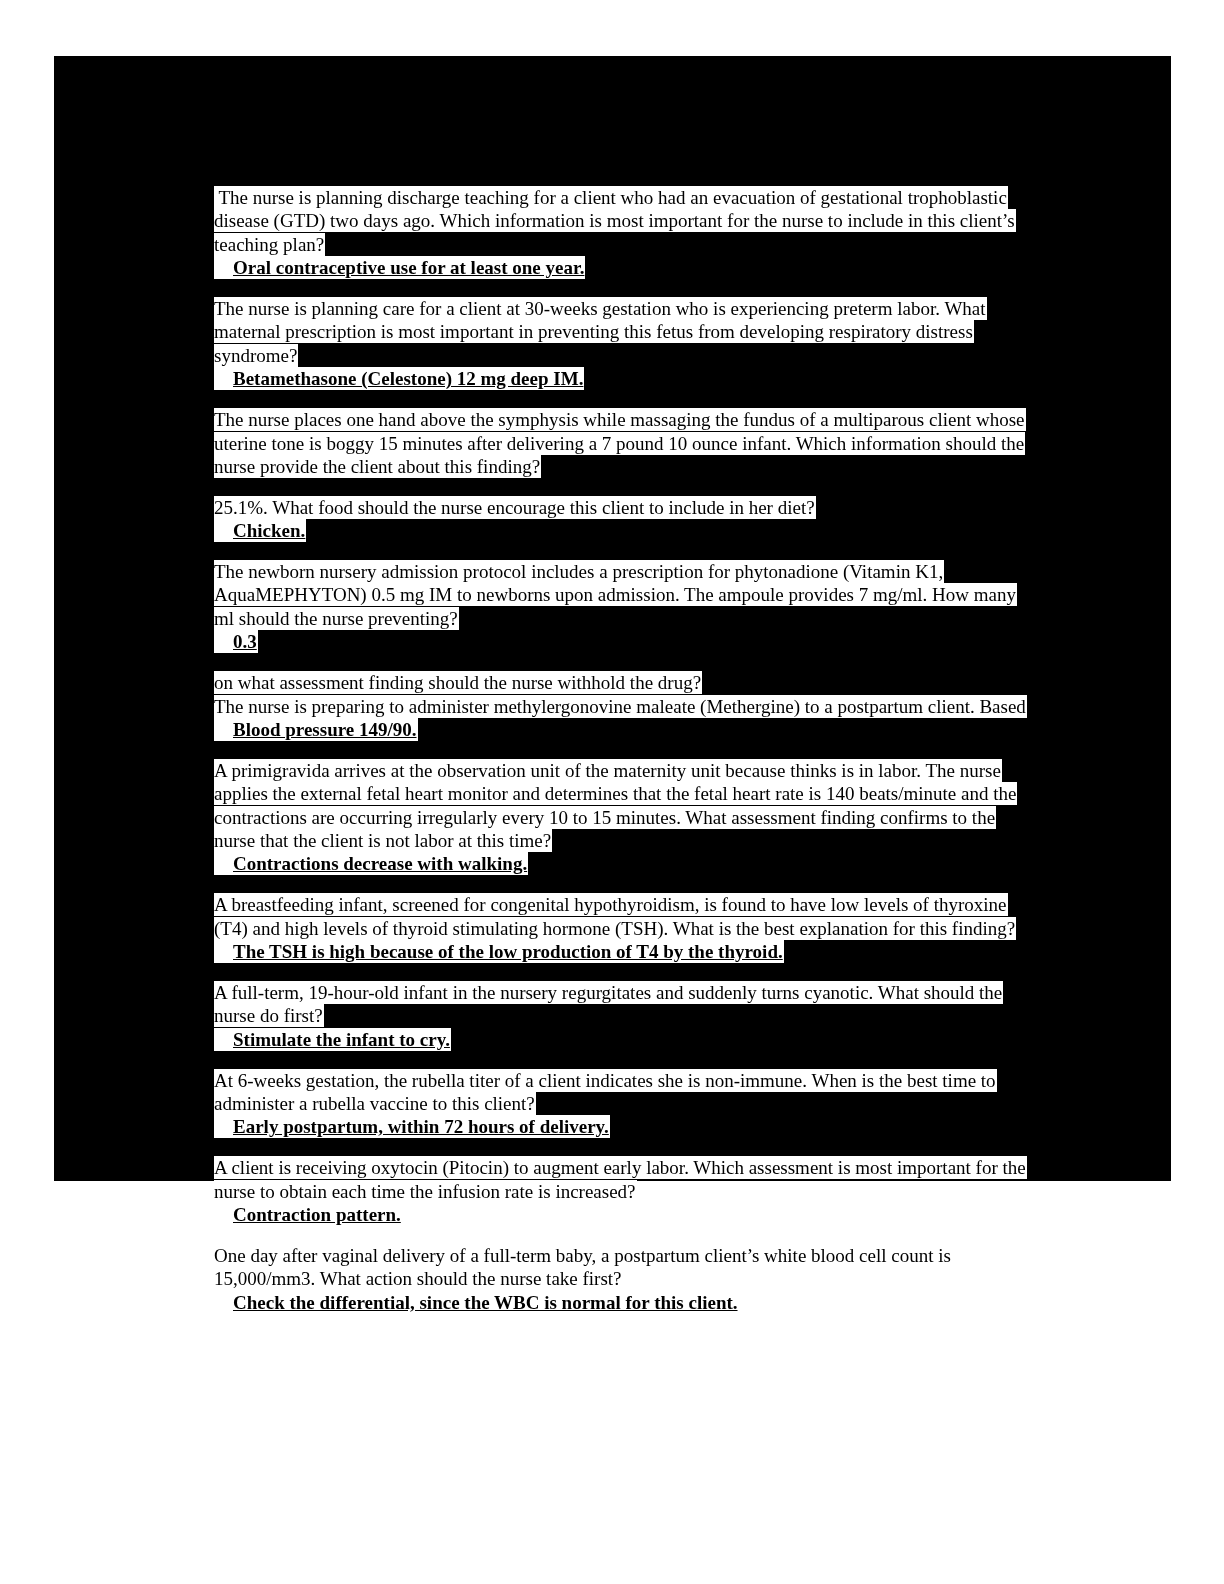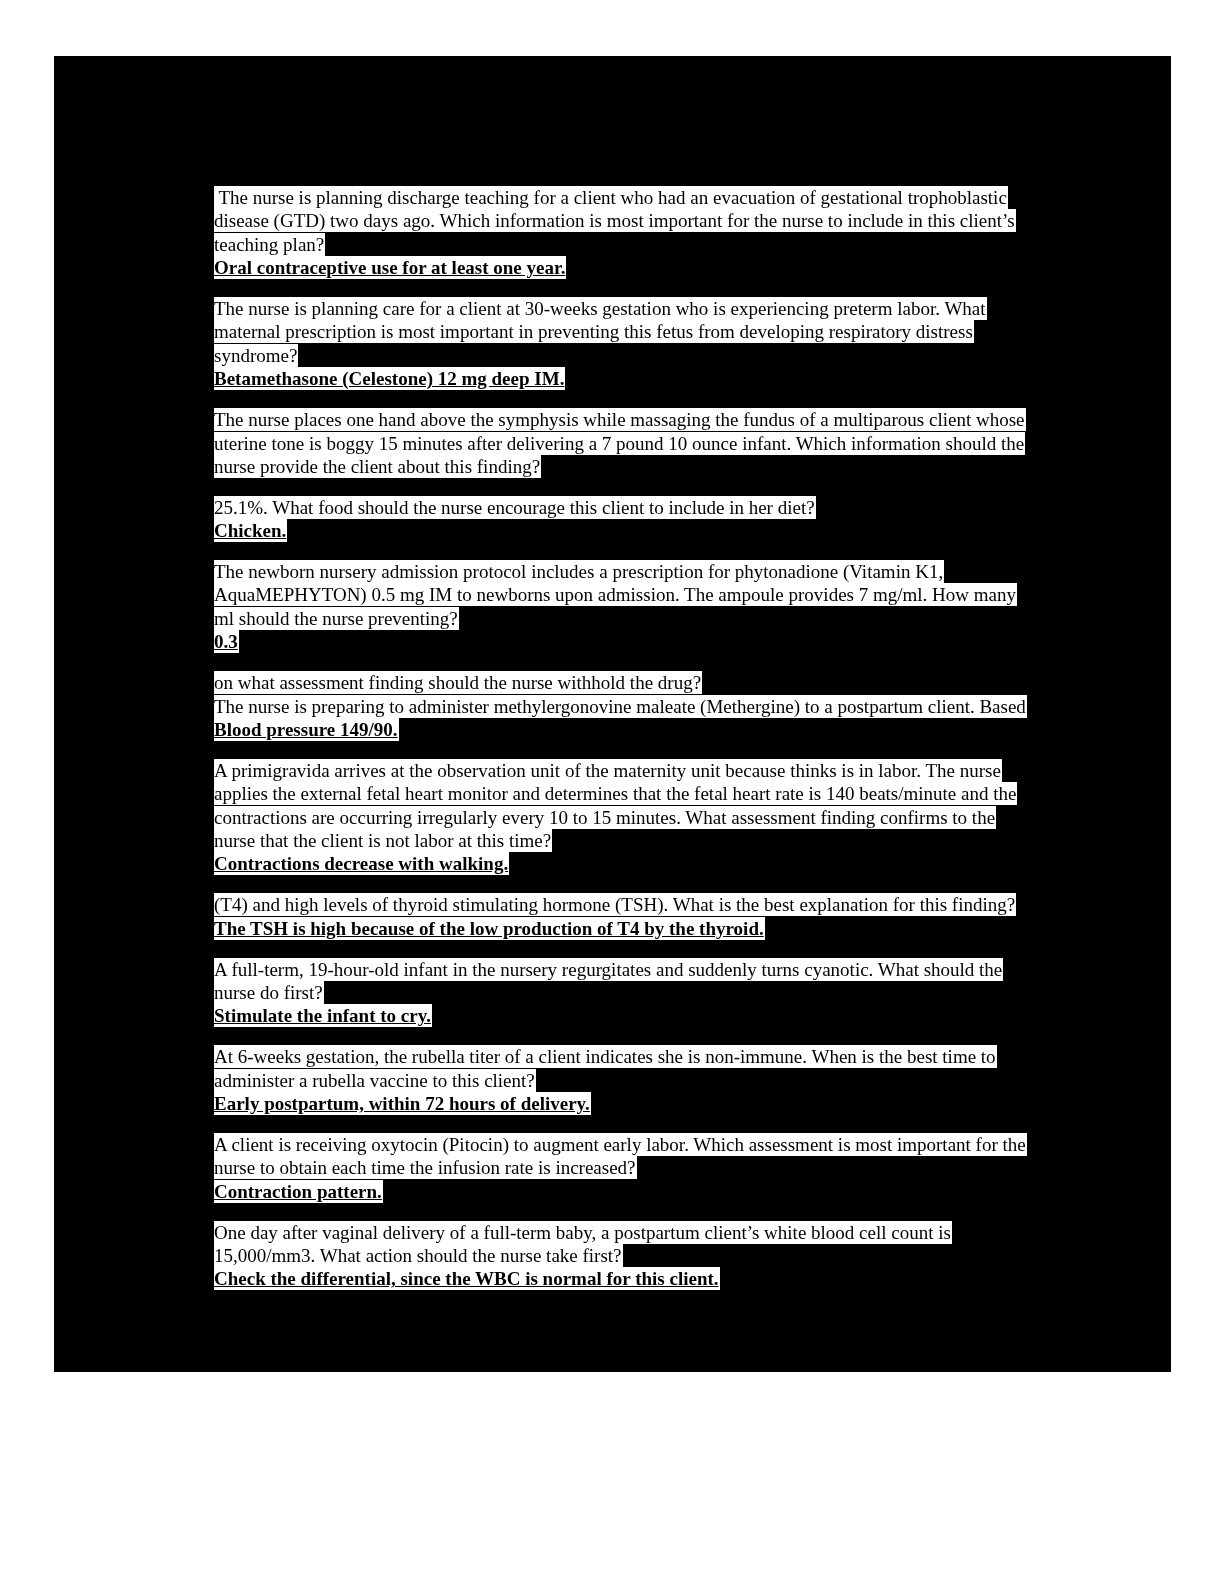--- a/index.html
+++ b/index.html
@@ -13,21 +13,21 @@
     height: 1584px;
     background: #ffffff;
     overflow: hidden;
     font-family: "Liberation Serif", serif;
   }
   .black-canvas {
     position: absolute;
     left: 54px;
     top: 56px;
     width: 1117px;
-    height: 1316px;
+    height: 1125px;
     background: #000000;
   }
   .text-column {
     position: absolute;
     left: 160px;
     top: 130px;
     width: 900px;
   }
   .block {
     margin: 0 0 17.5px 0;
@@ -40,20 +40,21 @@
   }
   .line .hl {
     background: #ffffff;
     color: #000000;
     white-space: pre;
     padding: 1px 1px 1px 0;
   }
   .line .hl.answer {
     font-weight: bold;
     text-decoration: underline;
+    padding-left: 19px;
   }
 </style>
 </head>
 <body>
 
 <div class="page">
   <div class="black-canvas">
     <div class="text-column">
         <div class="block">
           <div class="line"><span class="hl"> The nurse is planning discharge teaching for a client who had an evacuation of gestational trophoblastic</span></div>
@@ -88,20 +89,21 @@
           <div class="line"><span class="hl answer">Blood pressure 149/90.</span></div>
         </div>
         <div class="block">
           <div class="line"><span class="hl">A primigravida arrives at the observation unit of the maternity unit because thinks is in labor. The nurse</span></div>
           <div class="line"><span class="hl">applies the external fetal heart monitor and determines that the fetal heart rate is 140 beats/minute and the</span></div>
           <div class="line"><span class="hl">contractions are occurring irregularly every 10 to 15 minutes. What assessment finding confirms to the</span></div>
           <div class="line"><span class="hl">nurse that the client is not labor at this time?</span></div>
           <div class="line"><span class="hl answer">Contractions decrease with walking.</span></div>
         </div>
         <div class="block">
+          <div class="line"><span class="hl">A breastfeeding infant, screened for congenital hypothyroidism, is found to have low levels of thyroxine</span></div>
           <div class="line"><span class="hl">(T4) and high levels of thyroid stimulating hormone (TSH). What is the best explanation for this finding?</span></div>
           <div class="line"><span class="hl answer">The TSH is high because of the low production of T4 by the thyroid.</span></div>
         </div>
         <div class="block">
           <div class="line"><span class="hl">A full-term, 19-hour-old infant in the nursery regurgitates and suddenly turns cyanotic. What should the</span></div>
           <div class="line"><span class="hl">nurse do first?</span></div>
           <div class="line"><span class="hl answer">Stimulate the infant to cry.</span></div>
         </div>
         <div class="block">
           <div class="line"><span class="hl">At 6-weeks gestation, the rubella titer of a client indicates she is non-immune. When is the best time to</span></div>

